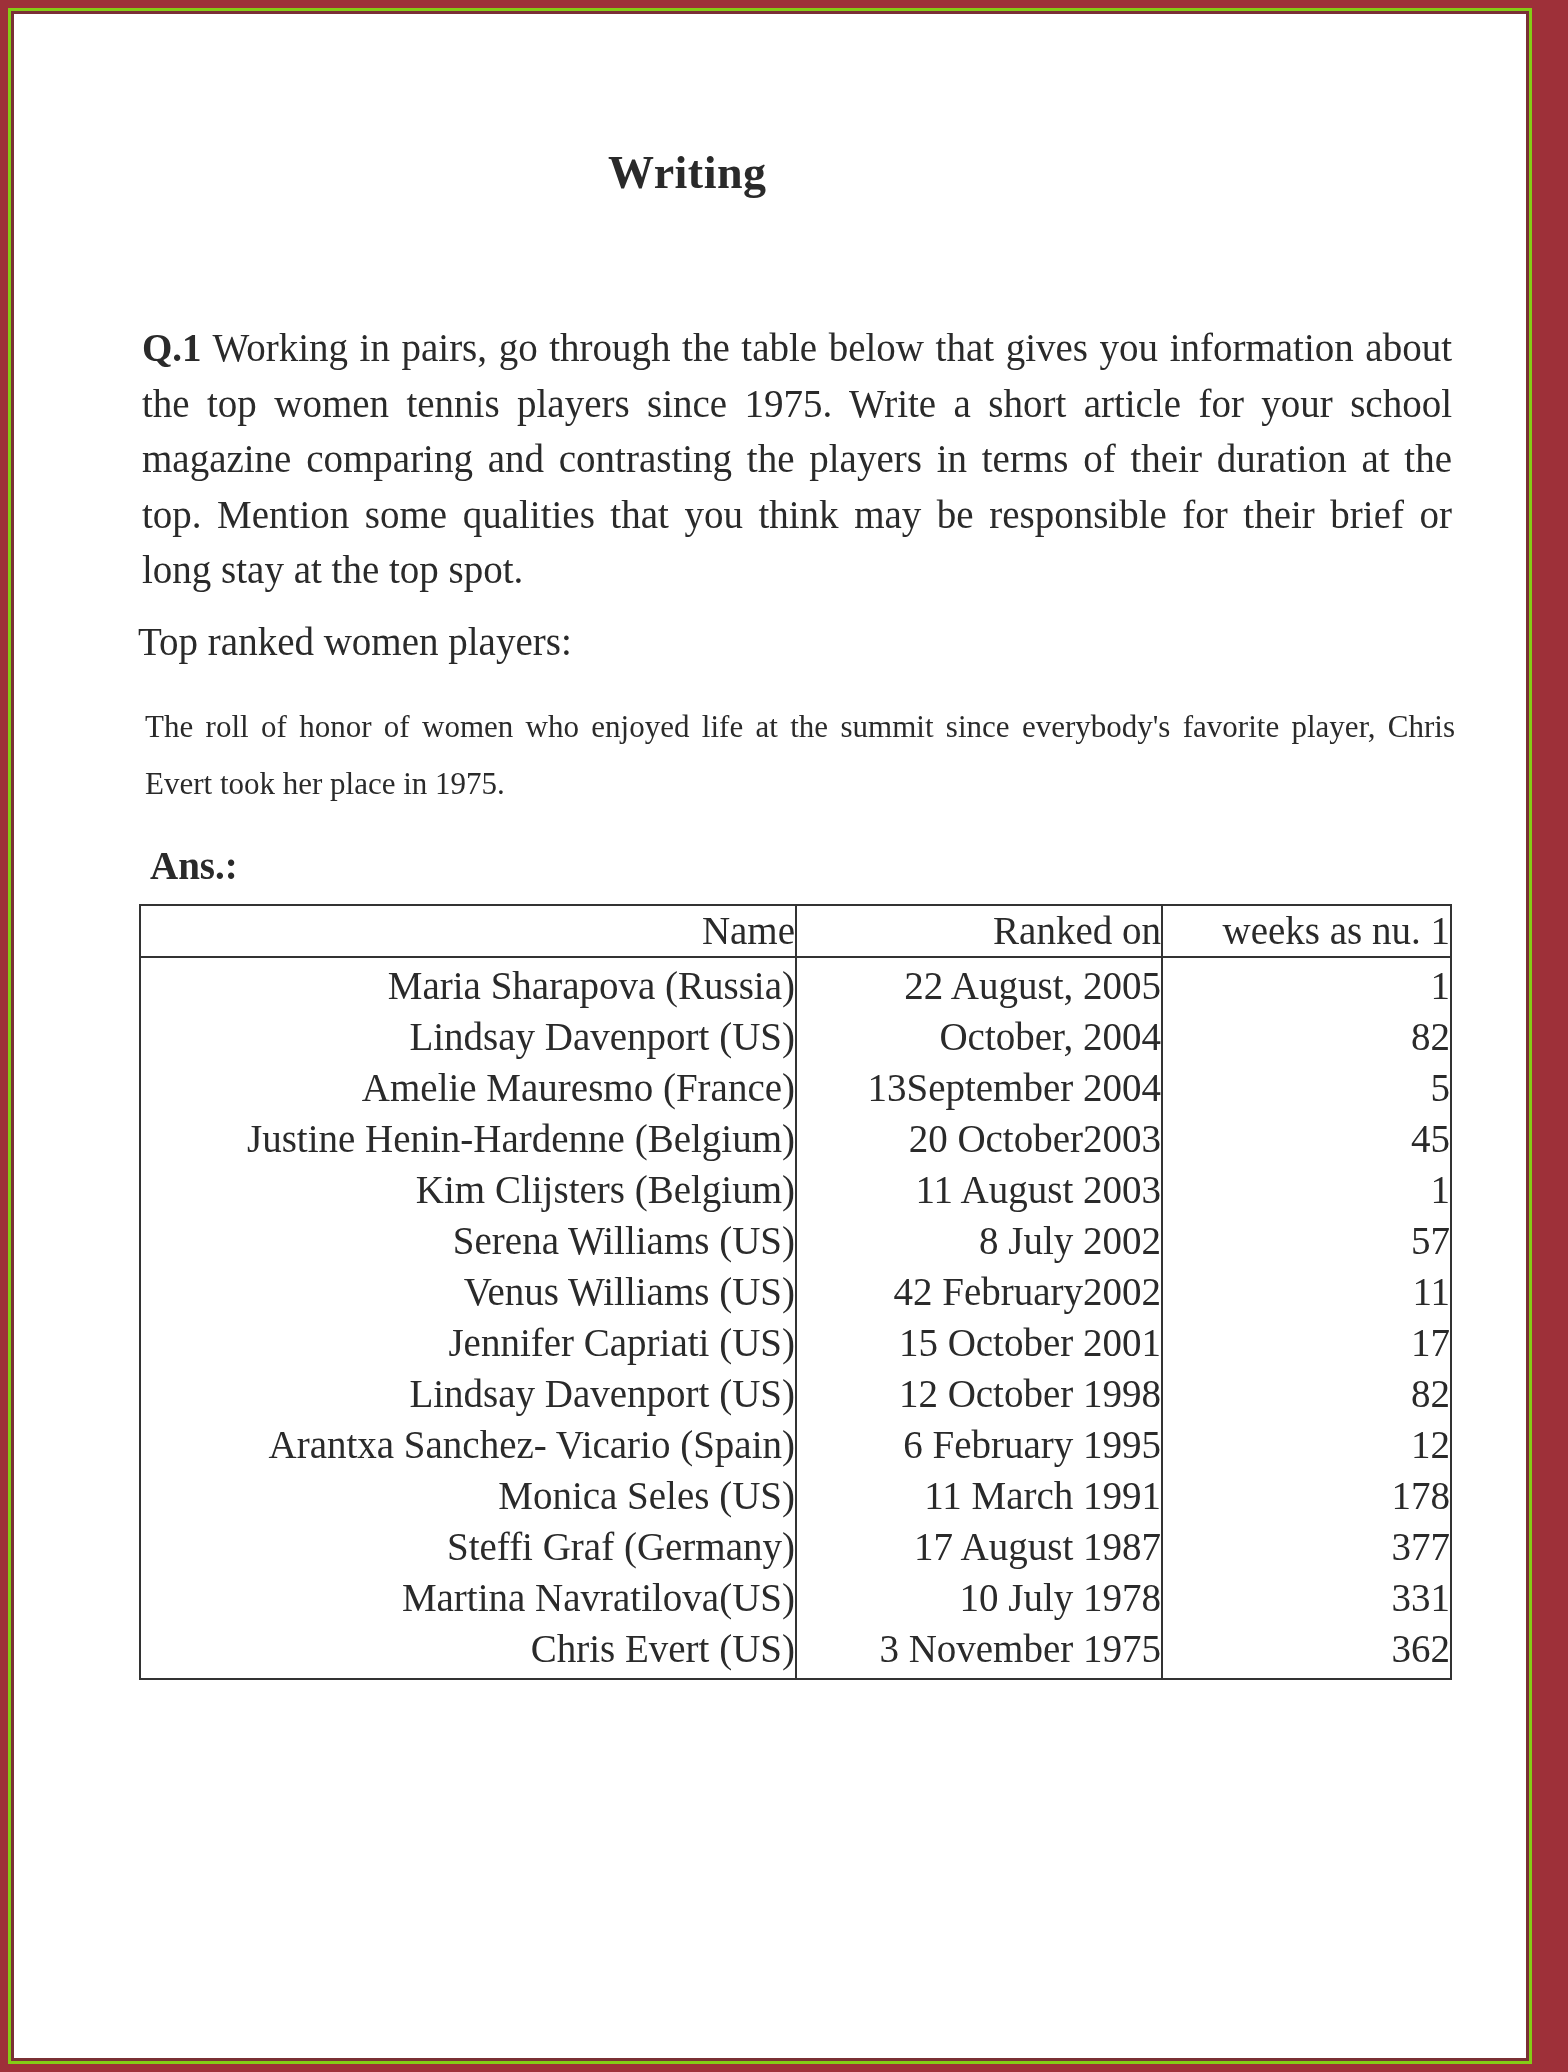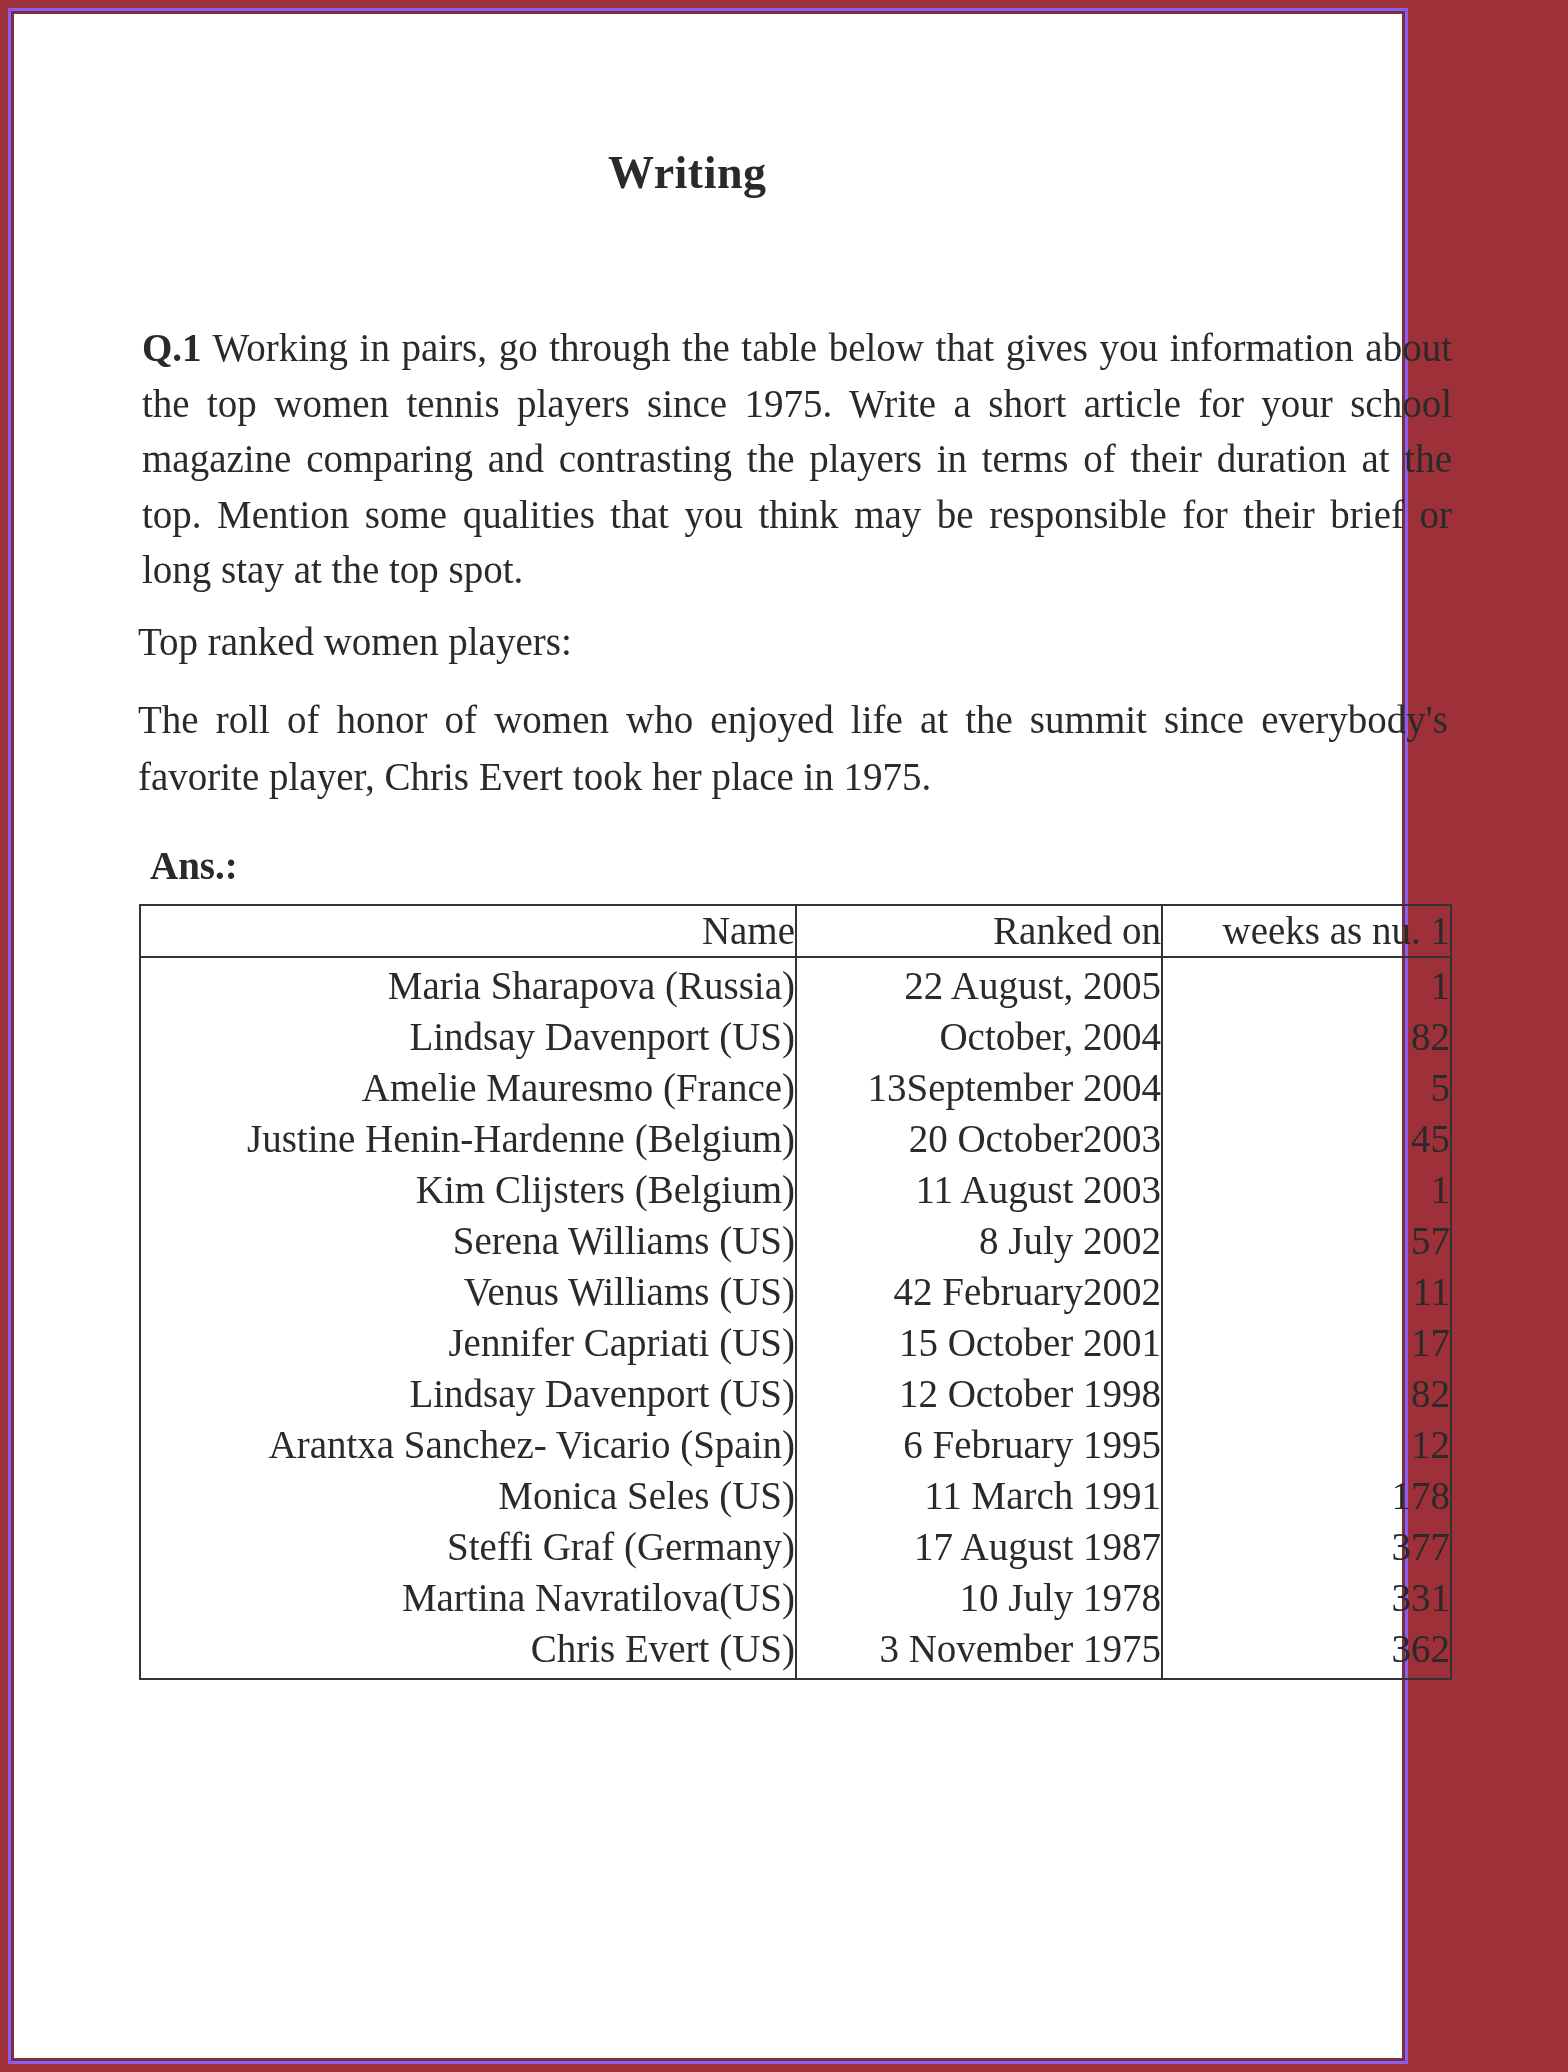--- a/index.html
+++ b/index.html
@@ -7,23 +7,23 @@
       padding: 0;
       width: 1568px;
       height: 2072px;
       background: #9e3039;
       overflow: hidden;
     }
     .page-frame {
       position: absolute;
       left: 8px;
       top: 8px;
-      width: 1400px;
+      width: 1524px;
       height: 2056px;
-      background: #8b5cf6;
+      background: #84cc16;
       box-sizing: border-box;
     }
     .page-inner {
       position: absolute;
       left: 3px;
       top: 3px;
       right: 3px;
       bottom: 3px;
       border: 3px solid #7a3034;
       background: #ffffff;
@@ -65,24 +65,24 @@
       left: 0;
       font-size: 39px;
       margin: 0;
       line-height: 55px;
     }
     .roll {
       position: absolute;
       top: 677px;
       left: 0;
       width: 1310px;
-      font-size: 39px;
+      font-size: 31px;
       line-height: 57px;
       text-align: justify;
-      margin: 0;
+      margin: 7px;
     }
     .ans {
       position: absolute;
       top: 812px;
       left: 0;
       font-size: 39px;
       font-weight: bold;
       margin: 12px;
       line-height: 55px;
     }

